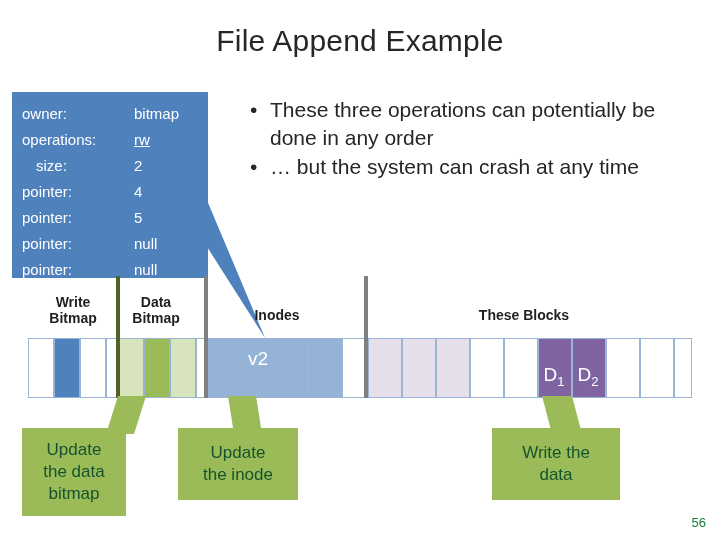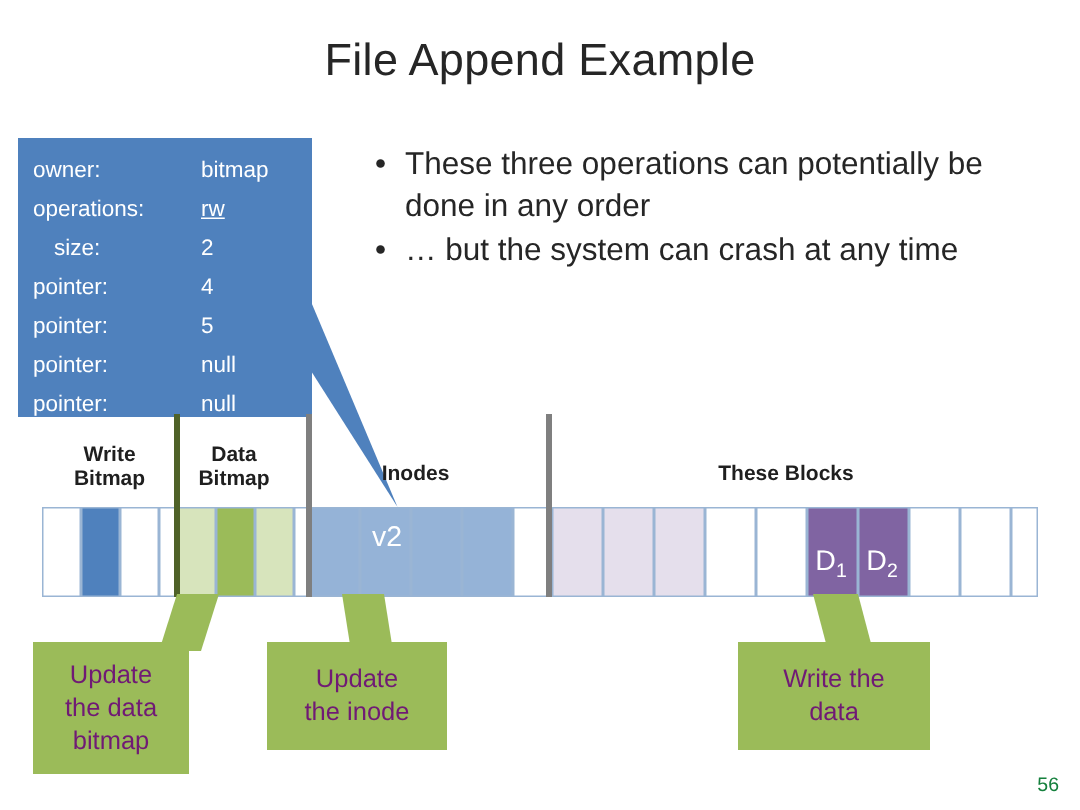--- a/index.html
+++ b/index.html
@@ -94,21 +94,21 @@
     position: absolute;
     width: 4px;
     background: #4f6228;
   }
   .sep.grey { background: #7f7f7f; }
 
   
   .green-box {
     position: absolute;
     background: #9bbb59;
-    color: #701a75;
+    color: #14532d;
     text-align: center;
     font-size: 17px;
     line-height: 1.28;
     display: flex;
     align-items: center;
     justify-content: center;
     box-sizing: border-box;
     padding: 16px;
   }
 

